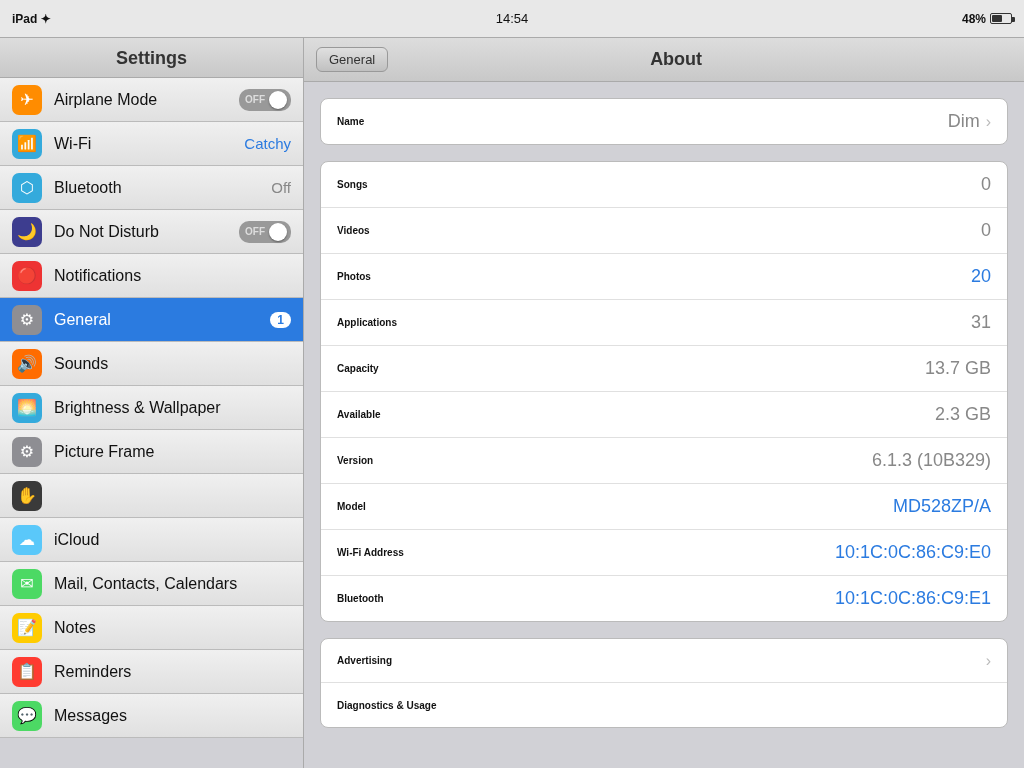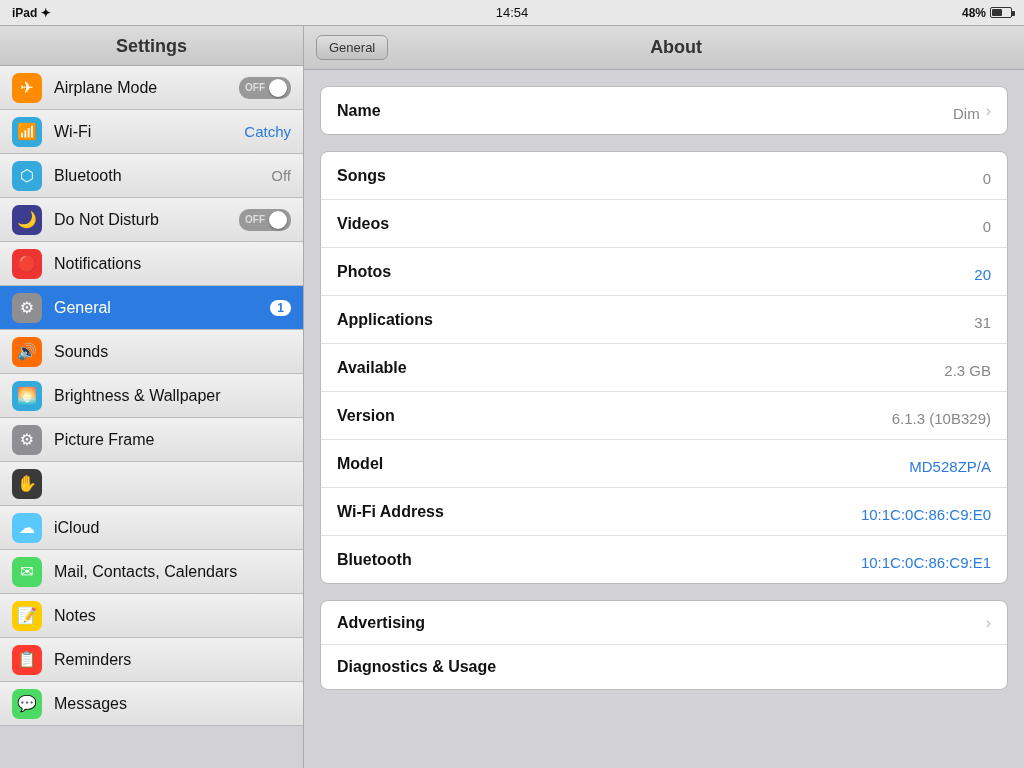--- a/index.html
+++ b/index.html
@@ -6,21 +6,21 @@
     body {
       width: 1024px;
       height: 768px;
       font-family: -apple-system, 'Helvetica Neue', Helvetica, Arial, sans-serif;
       background: #c8c8c8;
       overflow: hidden;
     }
 
     
     #status-bar {
-      height: 26px;
+      height: 38px;
       background: #e8e8e8;
       display: flex;
       align-items: center;
       justify-content: space-between;
       padding: 0 12px;
       font-size: 12px;
       font-weight: 600;
       color: #111;
       border-bottom: 1px solid #aaa;
     }
@@ -193,29 +193,28 @@
     .card-row {
       display: flex;
       align-items: center;
       padding: 12px 16px;
       border-bottom: 1px solid #e0e0e0;
       min-height: 44px;
     }
     .card-row:last-child { border-bottom: none; }
 
     .row-label {
-      font-size: 16px;
+      font-size: 10px;
       font-weight: 600;
       color: #111;
       flex: 1;
     }
     .row-value {
-      font-size: 15px;
+      font-size: 18px;
       color: #888;
-      margin-top: 6px;
     }
     .row-value.blue { color: #2b7be0; }
 
     .chevron {
       margin-left: 6px;
       color: #bbb;
       font-size: 16px;
     }
 
     
@@ -355,20 +354,24 @@
           </div>
           <div class="card-row">
             <span class="row-label">Photos</span>
             <span class="row-value blue">20</span>
           </div>
           <div class="card-row">
             <span class="row-label">Applications</span>
             <span class="row-value">31</span>
           </div>
           <div class="card-row">
+            <span class="row-label">Capacity</span>
+            <span class="row-value">13.7 GB</span>
+          </div>
+          <div class="card-row">
             <span class="row-label">Available</span>
             <span class="row-value">2.3 GB</span>
           </div>
           <div class="card-row">
             <span class="row-label">Version</span>
             <span class="row-value">6.1.3 (10B329)</span>
           </div>
           <div class="card-row">
             <span class="row-label">Model</span>
             <span class="row-value blue">MD528ZP/A</span>

